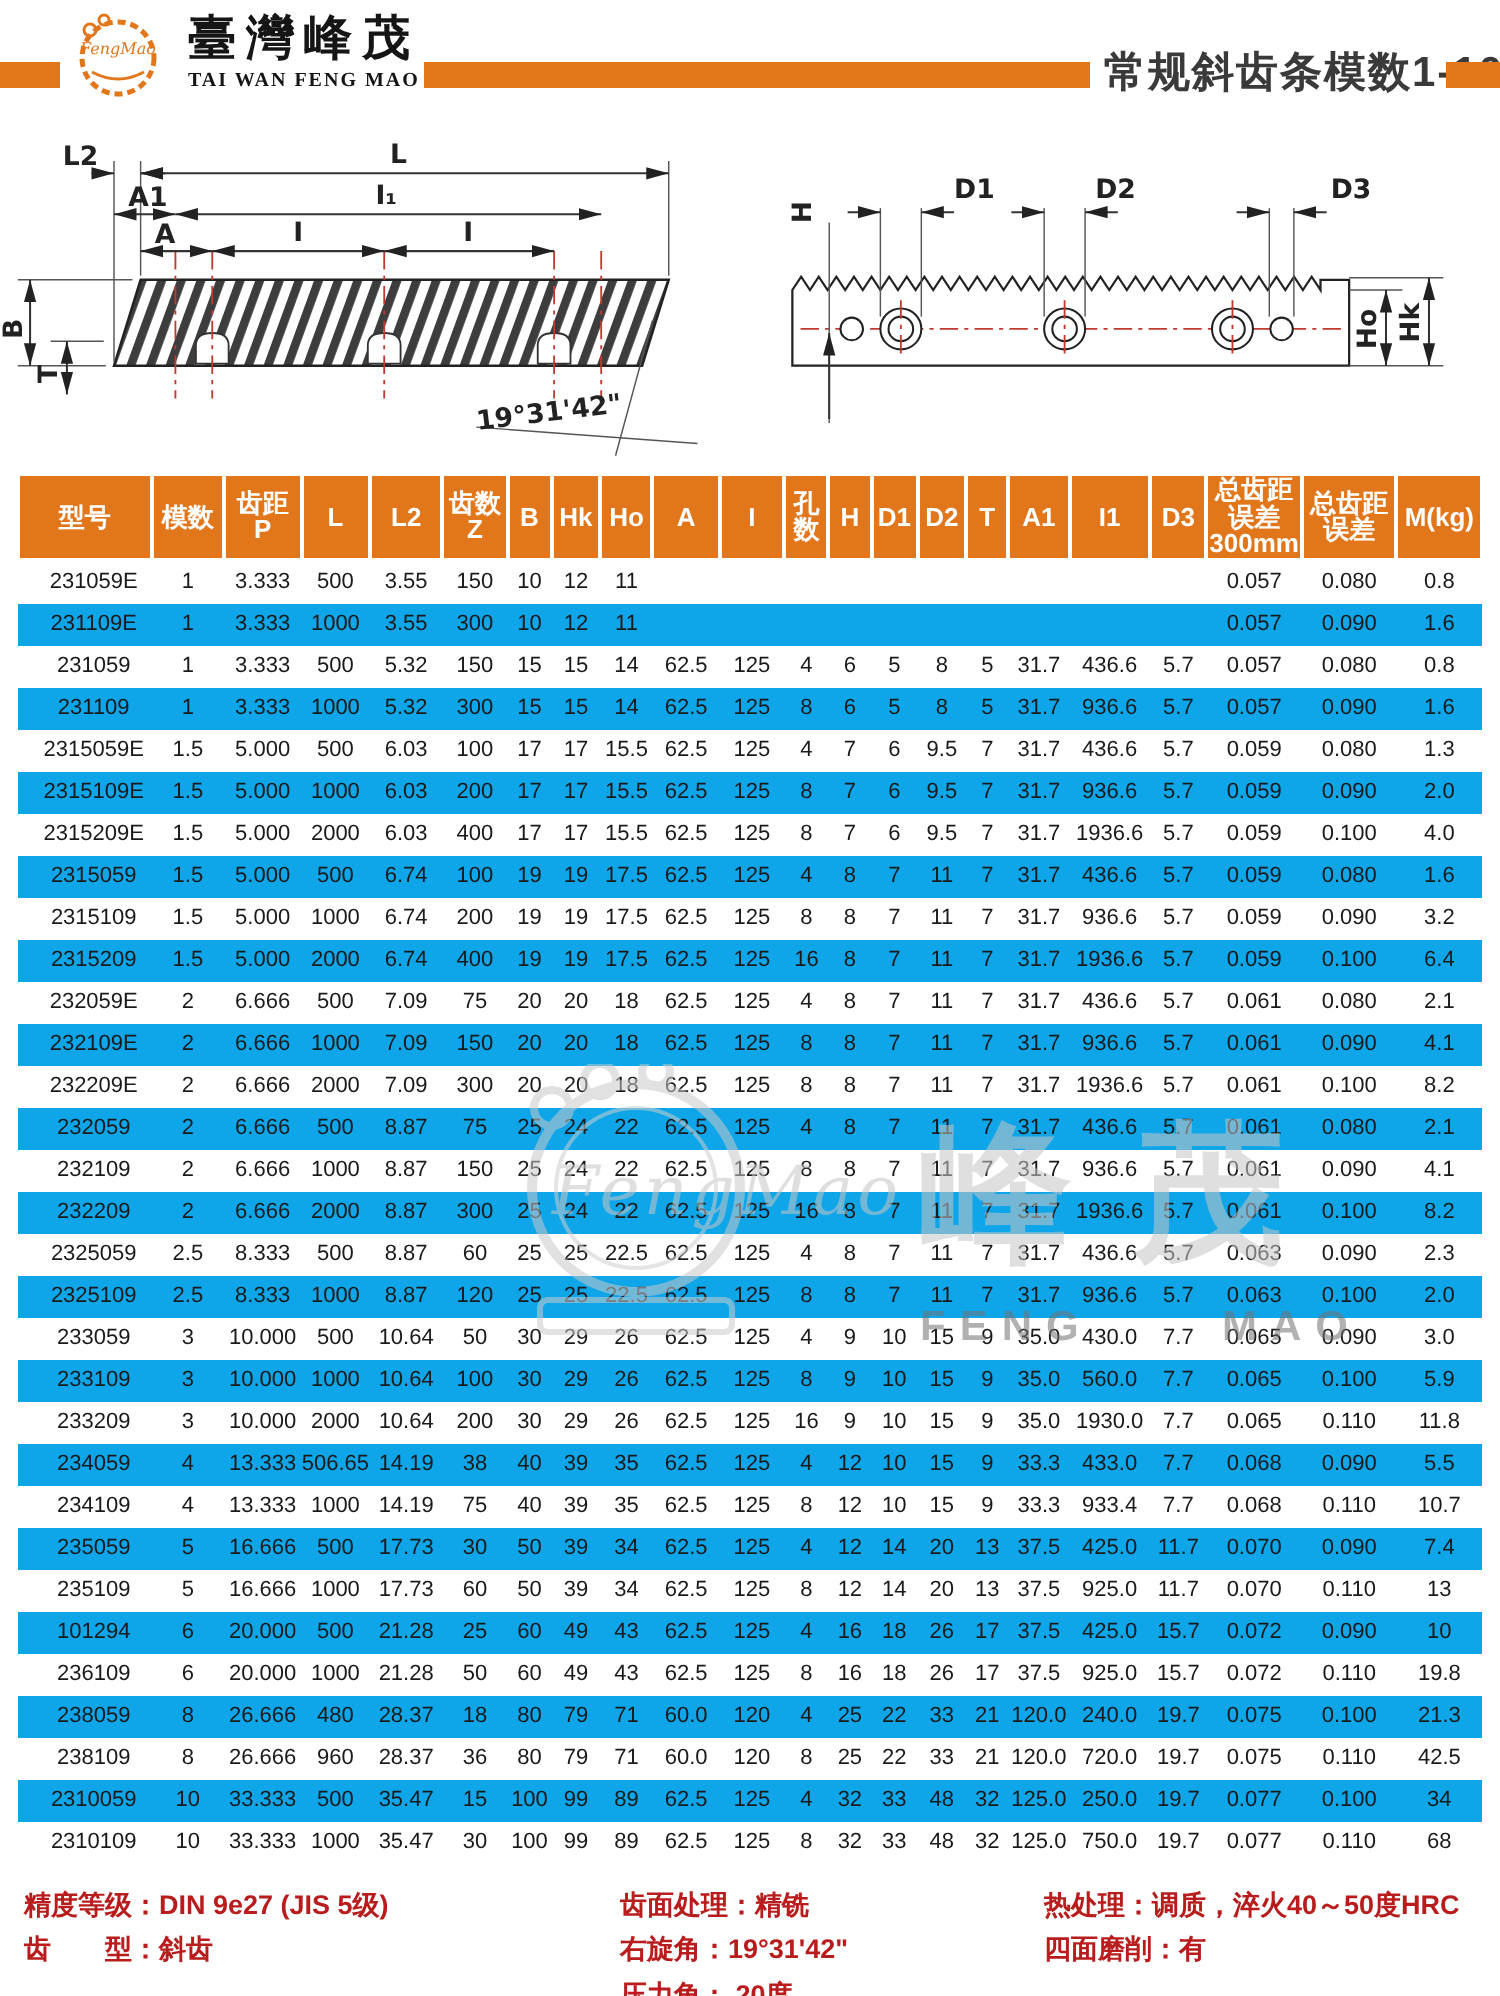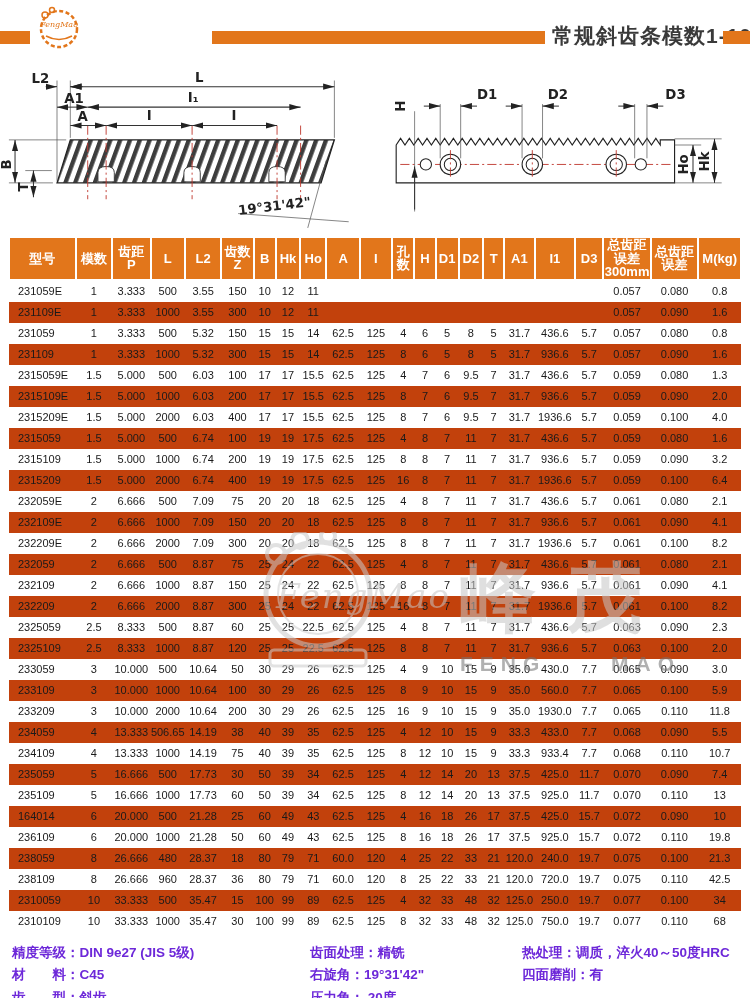--- a/index.html
+++ b/index.html
@@ -26,52 +26,56 @@
   .thin{stroke:#555;stroke-width:0.7;fill:none;}
   .red{stroke:#c03a30;stroke-width:0.9;fill:none;stroke-dasharray:9 3 2 3;}
   .dimtxt{font-family:"DejaVu Sans",sans-serif;font-size:13px;font-weight:600;fill:#222;}
   
   table.spec{border-collapse:collapse;table-layout:fixed;width:734px;margin:4px 8px 0 8px;position:relative;z-index:1;}
   table.spec th{background:#e2761b;color:#fff;border:2px solid #fff;font-weight:bold;
                 height:28px;padding:0;text-align:center;vertical-align:middle;font-size:13px;line-height:1.05;}
   th.m{font-size:11px;} th.s{font-size:9px;margin-left:44px;} th.xs{font-size:7.5px;margin-left:32px;}
   table.spec td{height:21px;padding:0;text-align:center;font-size:11px;color:#1a1a1a;
                 white-space:nowrap;overflow:visible;}
-  table.spec td:first-child{text-align:left;padding-left:9px;}
-  tr.alt{background:#c2410c;}
+  table.spec td:first-child{text-align:center;padding-left:9px;}
+  tr.alt{background:#0ea5e9;}
   
   .watermark{position:absolute;left:248px;top:532px;width:420px;height:150px;z-index:3;
              pointer-events:none;opacity:0.55;}
   .wm-gear{position:absolute;left:0;top:0;width:160px;height:140px;}
   .wm-script{position:absolute;left:28px;top:44px;font-family:"DejaVu Serif",serif;
              font-style:italic;font-size:34px;color:#c6c6c6;letter-spacing:2px;}
   .wm-cn{position:absolute;top:28px;font-size:76px;font-weight:900;color:#c6c6c6;line-height:76px;}
   .wm-cn.c1{left:212px;} .wm-cn.c2{left:318px;}
   .wm-en{position:absolute;top:120px;font-size:21px;font-weight:bold;color:#737373;letter-spacing:7px;}
   .wm-en.e1{left:212px;} .wm-en.e2{left:340px;margin-left:23px;}
   
   .foot{display:flex;margin:10px 8px 0 12px;position:relative;z-index:1;}
   .foot .col{display:flex;flex-direction:column;}
   .foot .c1{width:298px;} .foot .c2{width:212px;} .foot .c3{width:220px;}
-  .foot .line{font-size:13.5px;font-weight:600;color:#6d28d9;line-height:22.5px;white-space:nowrap;}
+  .foot .line{font-size:13.5px;font-weight:600;color:#b91c1c;line-height:22.5px;white-space:nowrap;}
 </style>
 </head>
 <body>
 
 <div class="page">
 
   <div class="hdr">
     <div class="bar left"></div>
     <svg class="logo-svg" viewBox="0 0 50 48">
       <circle cx="25" cy="24" r="18" fill="none" stroke="#e2761b" stroke-width="2.5" stroke-dasharray="4 2.5"></circle>
       <circle cx="11" cy="10" r="3" fill="none" stroke="#e2761b" stroke-width="1.5"></circle>
       <circle cx="18" cy="5" r="2.5" fill="none" stroke="#e2761b" stroke-width="1.5"></circle>
       <text x="25" y="22" text-anchor="middle" font-size="8" font-style="italic" font-family="DejaVu Serif, serif" fill="#e2761b">FengMao</text>
       <path d="M12,31 Q25,38 38,31" fill="none" stroke="#e2761b" stroke-width="1.5"></path>
     </svg>
+    <div class="company">
+      <div class="cn">臺灣峰茂</div>
+      <div class="en">TAI WAN FENG MAO</div>
+    </div>
     <div class="bar mid"></div>
     <div class="page-title">常规斜齿条模数1-10</div>
     <div class="bar right"></div>
   </div>
 
   <div class="drawings">
 
     <svg width="375" height="174" viewBox="0 0 365 170">
       <defs>
         <pattern id="hatch" patternUnits="userSpaceOnUse" width="9" height="9" patternTransform="rotate(20)">
@@ -830,21 +834,21 @@
           <td>20</td>
           <td>13</td>
           <td>37.5</td>
           <td>925.0</td>
           <td>11.7</td>
           <td>0.070</td>
           <td>0.110</td>
           <td>13</td>
         </tr>
         <tr class="alt">
-          <td>164014</td>
+          <td>101294</td>
           <td>6</td>
           <td>20.000</td>
           <td>500</td>
           <td>21.28</td>
           <td>25</td>
           <td>60</td>
           <td>49</td>
           <td>43</td>
           <td>62.5</td>
           <td>125</td>
@@ -995,21 +999,20 @@
     <div class="wm-script">FengMao</div>
     <div class="wm-cn c1">峰</div>
     <div class="wm-cn c2">茂</div>
     <div class="wm-en e1">FENG</div>
     <div class="wm-en e2">MAO</div>
   </div>
 
   <div class="foot">
     <div class="col c1">
       <div class="line">精度等级：DIN 9e27 (JIS 5级)</div>
-      <div class="line">材　　料：C45</div>
       <div class="line">齿　　型：斜齿</div>
     </div>
     <div class="col c2">
       <div class="line">齿面处理：精铣</div>
       <div class="line">右旋角：19°31'42"</div>
       <div class="line">压力角： 20度</div>
     </div>
     <div class="col c3">
       <div class="line">热处理：调质，淬火40～50度HRC</div>
       <div class="line">四面磨削：有</div>

